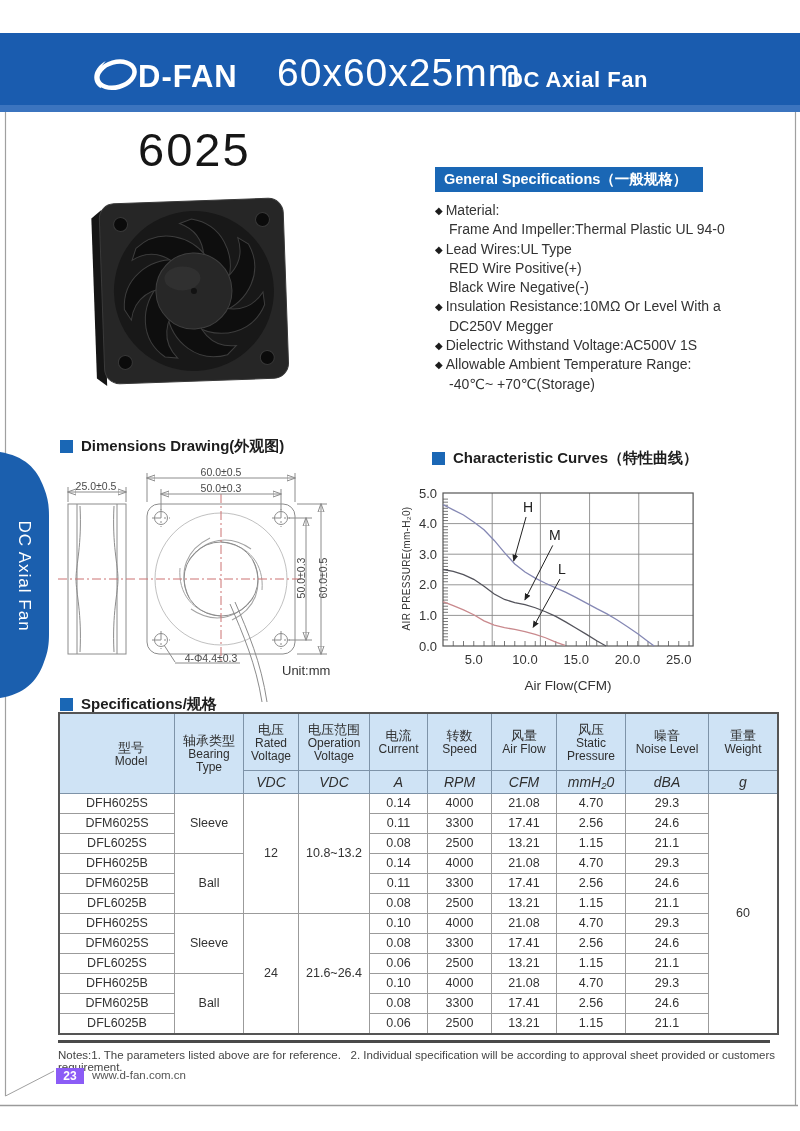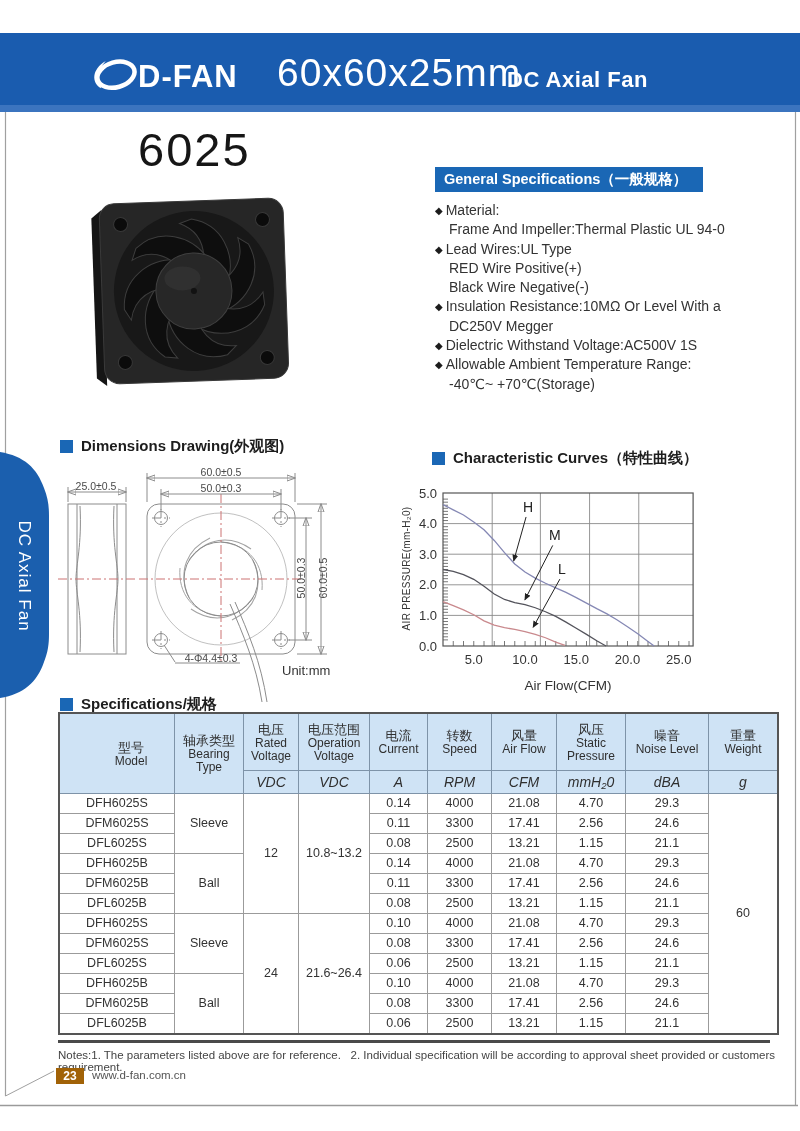--- a/index.html
+++ b/index.html
@@ -43,21 +43,21 @@
       border:2px solid #555;}
   #spec-table th{background:#cfe3f5;border:1px solid #7e93a8;font-weight:normal;color:#2f2f2f;padding:0;}
   #spec-table th .cn{font-size:13px;line-height:15px;}
   #spec-table th .en{font-size:12px;line-height:13px;}
   #spec-table td{border:1px solid #9b9b9b;text-align:center;font-size:12.5px;color:#333;
       height:19px;padding:0;line-height:19px;}
   #spec-table .unitrow th{height:22px;font-size:14px;font-style:italic;}
   
   .divider{position:absolute;left:58px;top:1040px;width:712px;height:2.5px;background:#4a4a4a;}
   .notes{position:absolute;left:58px;top:1049px;width:720px;font-size:11.5px;color:#444;white-space:pre-wrap;}
-  .page-box{position:absolute;left:56px;top:1068px;width:28px;height:16px;background:#a16207;color:#fff;
+  .page-box{position:absolute;left:56px;top:1068px;width:28px;height:16px;background:#8b5cf6;color:#fff;
       font-size:12px;font-weight:bold;text-align:center;line-height:16px;}
   .site-url{position:absolute;left:92px;top:1069px;font-size:11.5px;color:#555;}
 </style>
 </head>
 <body>
 
 <div id="page">
 
   <svg class="abs" style="left:0;top:0;width:800px;height:1131px;pointer-events:none;">
     <line x1="5.5" y1="112" x2="5.5" y2="1096" stroke="#a0a0a0" stroke-width="1.2"></line>

